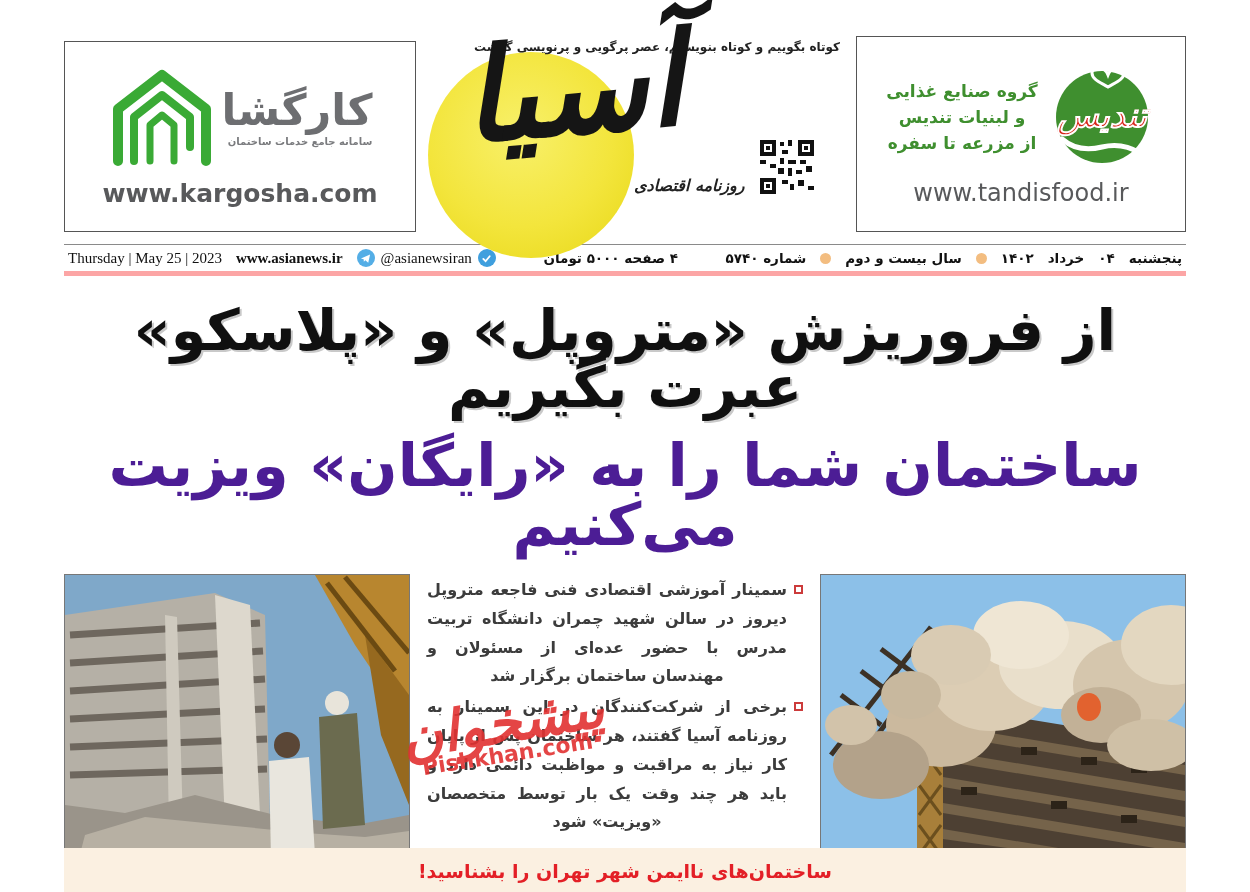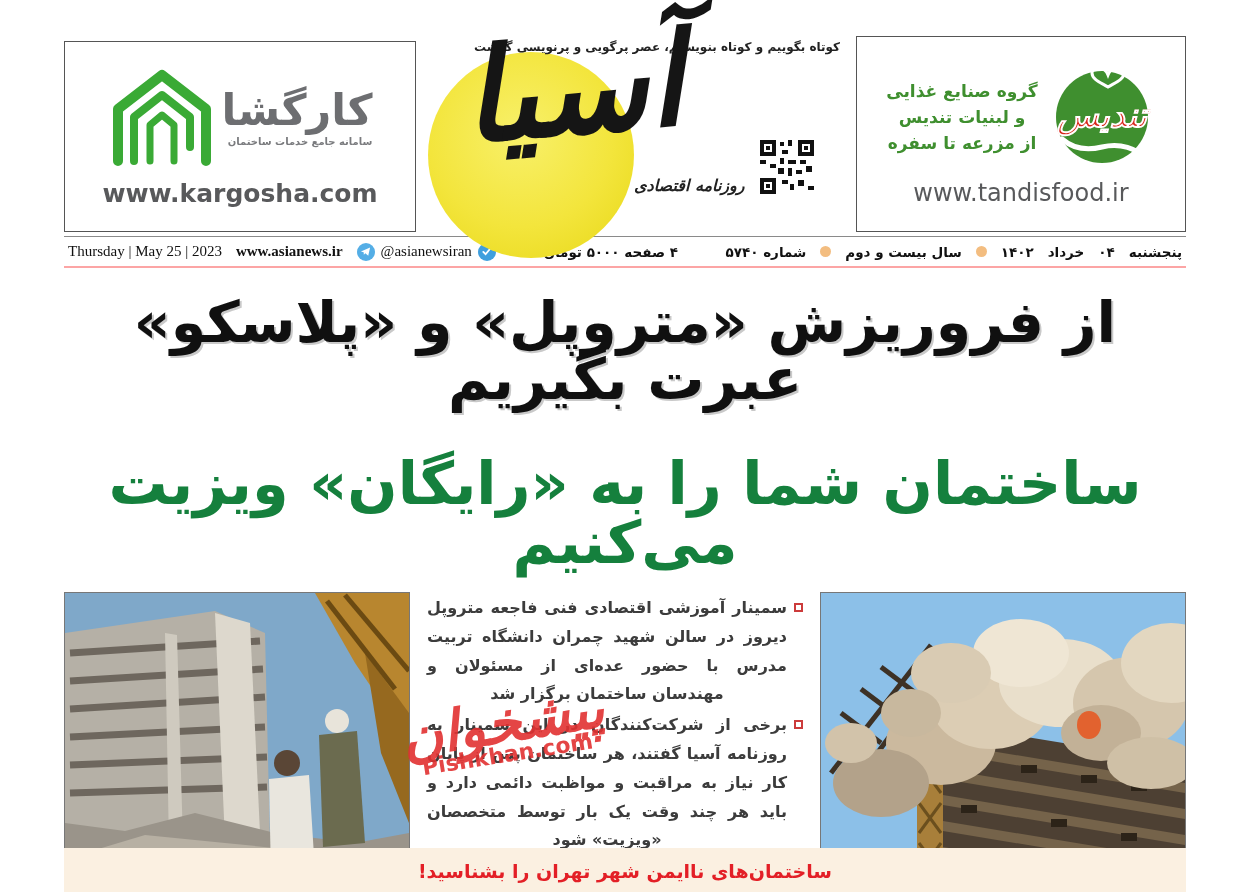--- a/index.html
+++ b/index.html
@@ -28,37 +28,37 @@
   .masthead { position:relative; width:420px; height:232px; }
   .sun { position:absolute; left:2px; top:52px; width:206px; height:206px; border-radius:50%;
          background:radial-gradient(circle at 45% 40%, #f8f06a 0%, #f3e53c 55%, #e7d714 100%); }
   .asia-script { position:absolute; left:36px; top:14px; font-size:128px; font-weight:bold; font-style:italic;
                  color:#151515; transform:rotate(-5deg); letter-spacing:2px; white-space:nowrap; }
   .masthead-tagline { position:absolute; top:40px; right:6px; font-size:12px; font-weight:bold; color:#222; direction:rtl; white-space:nowrap; }
   .masthead-type { position:absolute; left:208px; top:176px; font-size:16px; font-weight:bold; font-style:italic; color:#222; direction:rtl; }
   .qr { position:absolute; right:30px; top:138px; width:58px; height:58px; background:#fff; }
 
   
-  .dateline { display:flex; align-items:center; border-top:1px solid #8a8a8a; border-bottom:2px solid #fca5a5;
-              height:32px; margin-top:4px; padding:0 4px; gap:14px; }
+  .dateline { display:flex; align-items:center; border-top:1px solid #8a8a8a; border-bottom:5px solid #fca5a5;
+              height:32px; margin-top:12px; padding:0 4px; gap:14px; }
   .dl-en { font-family:"Liberation Serif","DejaVu Serif",serif; font-size:15px; color:#111; white-space:nowrap; }
   .dl-fa { font-size:13.5px; font-weight:bold; color:#111; direction:rtl; white-space:nowrap; }
   .dl-spacer { flex:1; }
   .dot-sep { width:11px; height:11px; border-radius:50%; background:#f3bd80; display:inline-block; }
   .soc { display:flex; align-items:center; gap:6px; }
   .icon-circle { width:18px; height:18px; border-radius:50%; display:inline-flex; align-items:center; justify-content:center; }
   .tg { background:#54aee6; }
   .vf { background:#3f9fde; }
 
   
   .headline-black { direction:rtl; text-align:center; font-size:57px; font-weight:bold; color:#101010;
                     line-height:1.0; padding:26px 6px 14px 6px; letter-spacing:-1px;
                     text-shadow:2px 2px 0 #c9c9c9; }
-  .headline-red { direction:rtl; text-align:center; font-size:59px; font-weight:bold; color:#15803d;
-                  line-height:1.0; padding:6px 6px 14px 6px; letter-spacing:-1px;margin-top:26px; }
+  .headline-red { direction:rtl; text-align:center; font-size:59px; font-weight:bold; color:#4c1d95;
+                  line-height:1.0; padding:6px 6px 14px 6px; letter-spacing:-1px; }
 
   
   .story-row { display:flex; justify-content:space-between; margin-top:6px; height:300px; }
   .photo { border:1px solid #777; background:#dfe8ef; }
   .photo svg { display:block; }
   .story-col { width:396px; padding:2px 10px 0 10px; direction:rtl; }
   .bullet { display:flex; gap:7px; font-size:16px; font-weight:bold; color:#3c3c3c; line-height:1.8;
             text-align:justify; margin-bottom:2px; }
   .bullet .txt { text-align:justify; text-align-last:center; width:100%; }
   .bullet-sq { flex:0 0 auto; width:9px; height:9px; border:2.5px solid #cc3b3b; margin-top:9px; }

